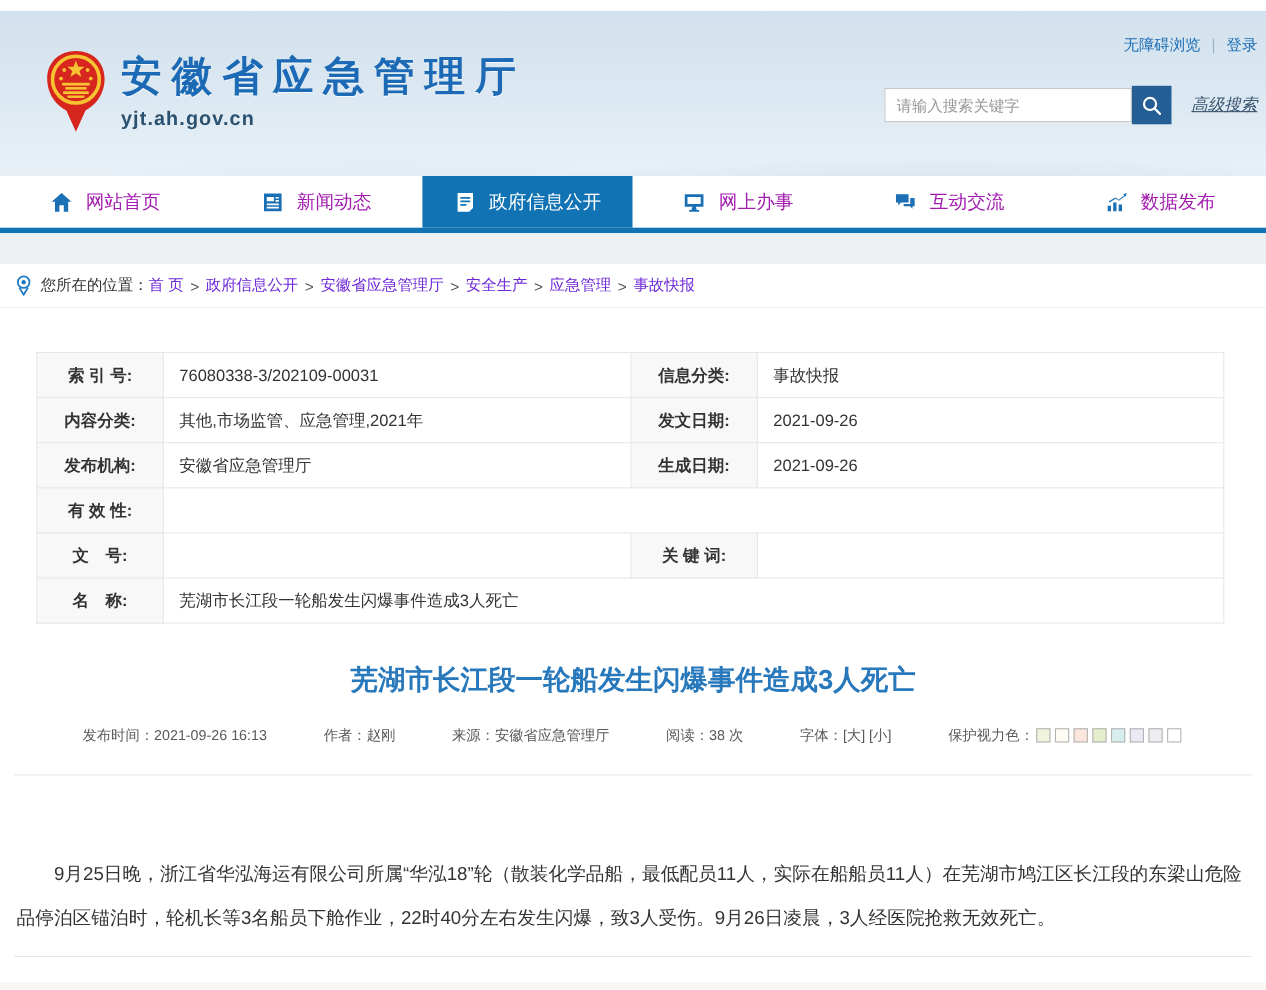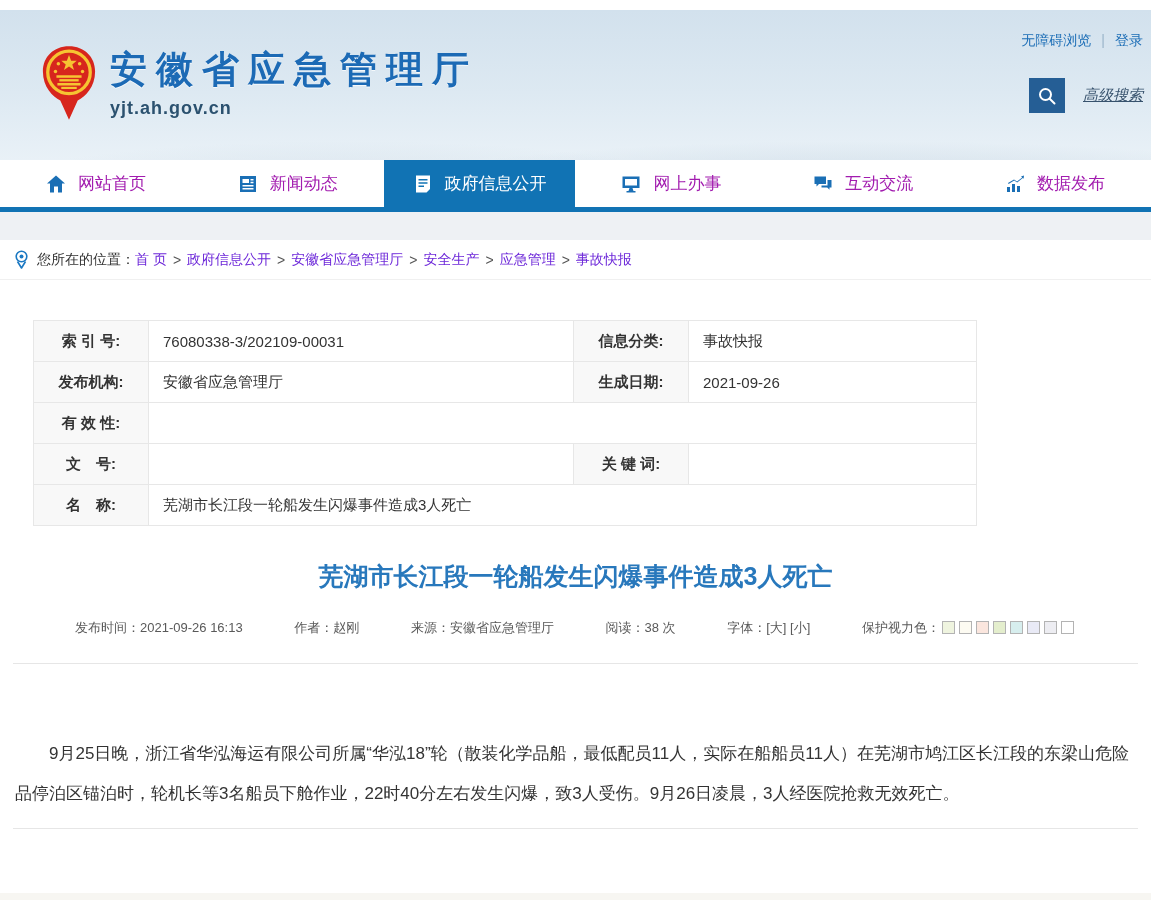--- a/index.html
+++ b/index.html
@@ -46,21 +46,21 @@
 
   
   .grayband { height:28px; background:#eef1f4; }
   .breadcrumb { height:40px; display:flex; align-items:center; padding:0 14px;
     font-size:14px; color:#333; border-bottom:1px solid #f0f0f0; background:#fff; }
   .breadcrumb .picon { width:15px; height:19px; margin-right:8px; flex:0 0 auto; }
   .breadcrumb a { color:#6d28d9; text-decoration:none; cursor:pointer; }
   .bc-sep { margin:0 6px; color:#555; }
 
   
-  .info-table { width:944px; margin:40px 0 0 33px; border-collapse:collapse; table-layout:fixed; }
+  .info-table { width:1080px; margin:40px 0 0 33px; border-collapse:collapse; table-layout:fixed; }
   .info-table td { border:1px solid #e7e7e7; height:41px; font-size:15px; color:#333; }
   .info-table td.lbl { background:#f8f8f8; text-align:center; font-weight:bold; color:#333; }
   .info-table td.val { background:#fff; padding-left:14px; }
   .w-lbl { width:115px; } .w-val { width:425px; }
 
   
   .art-title { margin-top:34px; text-align:center; font-size:25px; font-weight:bold; color:#2878bc; }
   .art-meta { margin-top:26px; text-align:center; font-size:13px; color:#595959; }
   .art-meta .grp { margin:0 24px; white-space:nowrap; }
   .art-meta a { color:#595959; text-decoration:none; cursor:pointer; }
@@ -98,20 +98,21 @@
       <rect x="22" y="43" width="16" height="2.2" fill="#f6c432"></rect>
     </svg>
     <div class="brand">
       <div class="site-title">安徽省应急管理厅</div>
       <div class="site-url">yjt.ah.gov.cn</div>
     </div>
   </div>
 
   <div class="search-area">
     <div class="search-box">
+      <input class="search-input" type="text" placeholder="请输入搜索关键字" style="">
       <button class="search-btn">
         <svg width="20" height="20" viewBox="0 0 20 20">
           <circle cx="8.5" cy="8.5" r="5.5" fill="none" stroke="#fff" stroke-width="2"></circle>
           <line x1="12.7" y1="12.7" x2="17.5" y2="17.5" stroke="#fff" stroke-width="2" stroke-linecap="round"></line>
         </svg>
       </button>
     </div>
     <a class="adv-search">高级搜索</a>
   </div>
 </div>
@@ -181,20 +182,26 @@
 
 <table class="info-table">
   <tbody>
       <tr>
     <td class="lbl w-lbl">索 引 号:</td>
     <td class="val w-val">76080338-3/202109-00031</td>
     <td class="lbl w-lbl">信息分类:</td>
     <td class="val">事故快报</td>
   </tr>
   <tr>
+    <td class="lbl">内容分类:</td>
+    <td class="val">其他,市场监管、应急管理,2021年</td>
+    <td class="lbl">发文日期:</td>
+    <td class="val">2021-09-26</td>
+  </tr>
+  <tr>
     <td class="lbl">发布机构:</td>
     <td class="val">安徽省应急管理厅</td>
     <td class="lbl">生成日期:</td>
     <td class="val">2021-09-26</td>
   </tr>
   <tr>
     <td class="lbl">有 效 性:</td>
     <td class="val" colspan="3"></td>
   </tr>
   <tr>

